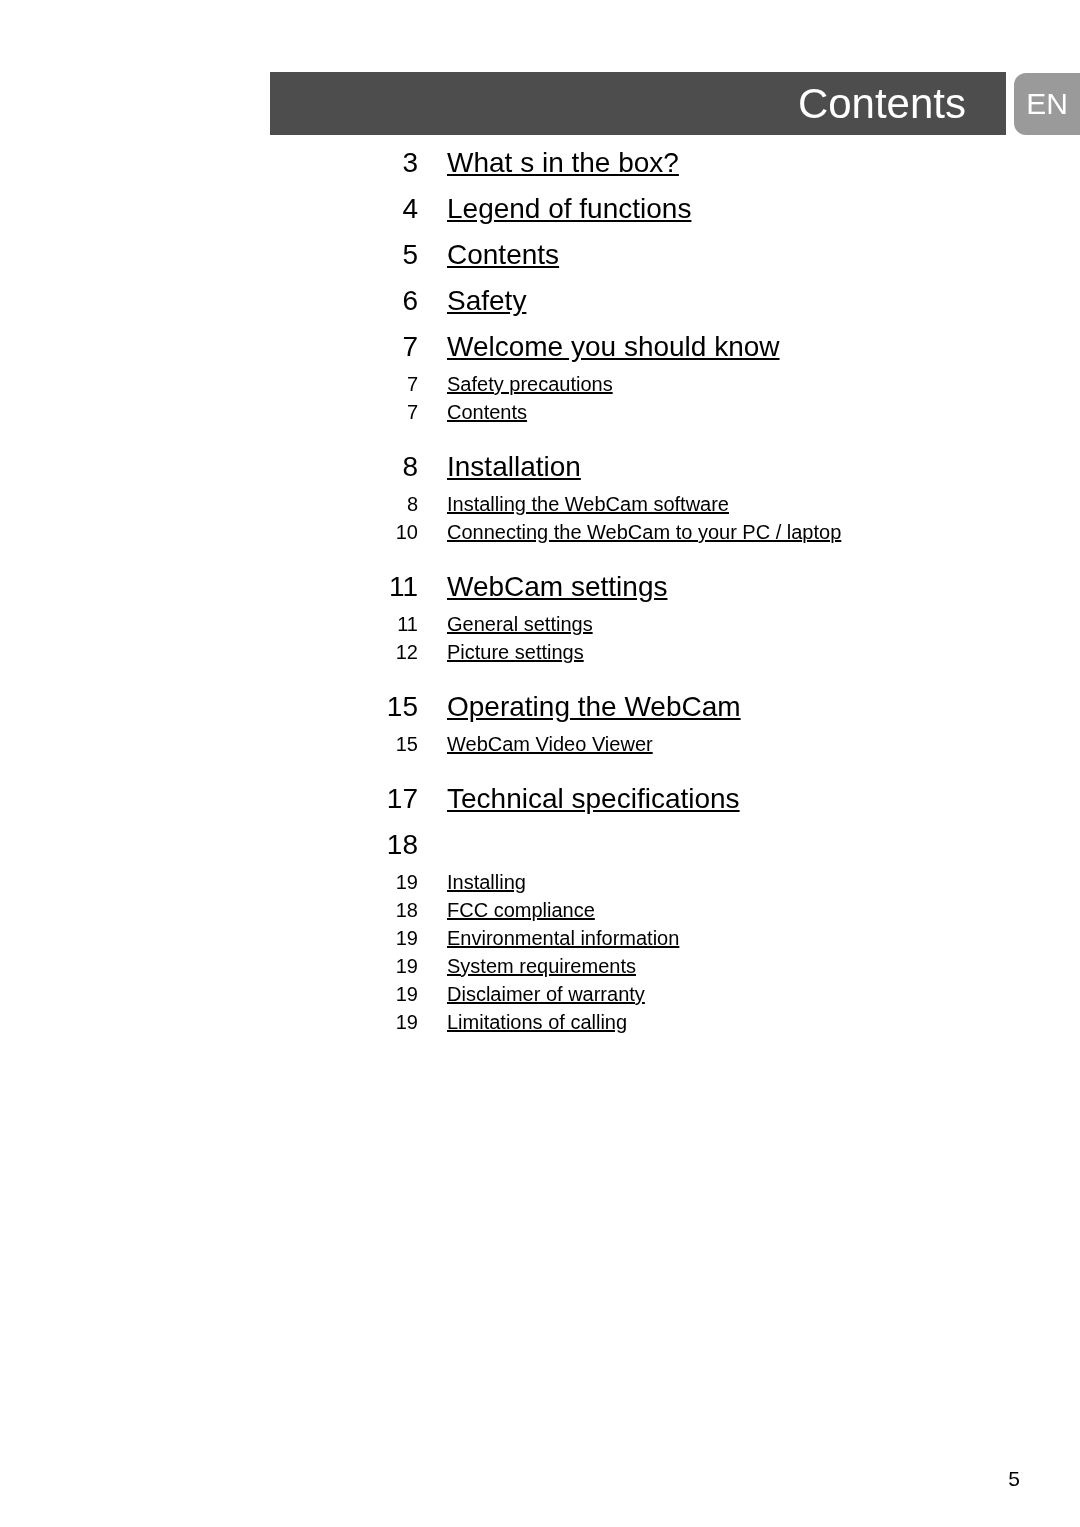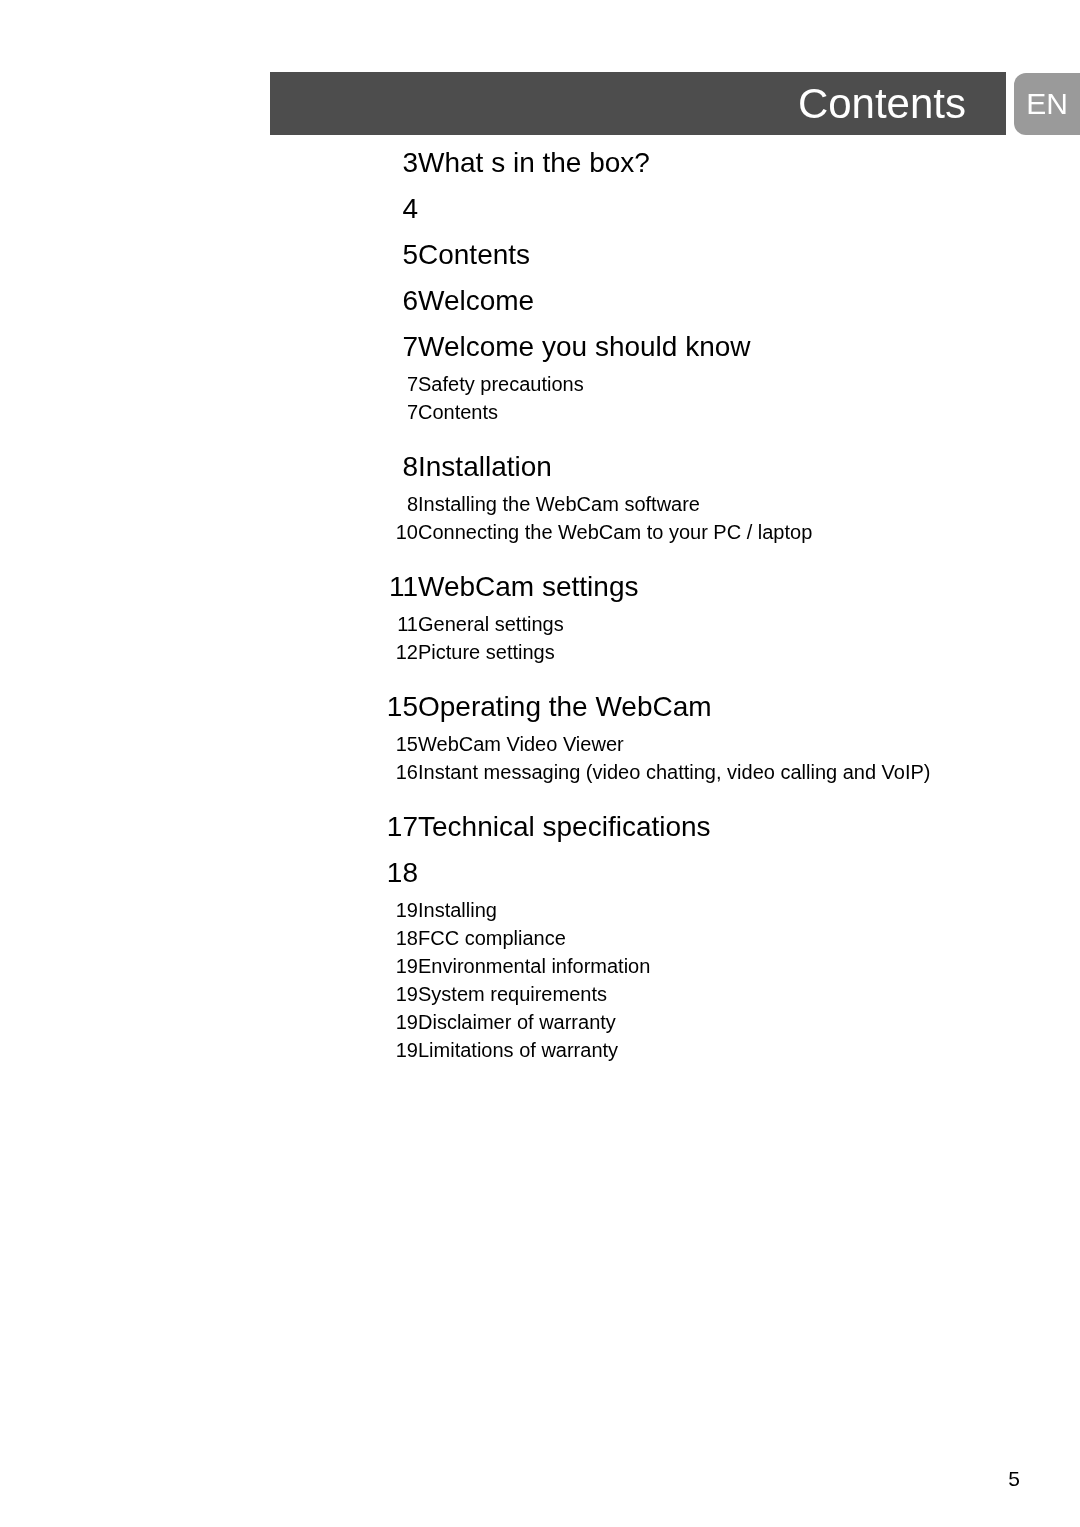--- a/index.html
+++ b/index.html
@@ -78,21 +78,23 @@
     align-items: baseline;
     width: 1080px;
   }
   .toc-num {
     width: 418px;
     text-align: right;
     flex: 0 0 418px;
     white-space: nowrap;
   }
   .toc-label {
+    margin-left: 29px;
     white-space: nowrap;
+    text-decoration: underline;
   }
 
   
   .level-1 {
     font-size: 28px;
     line-height: 46px;
     font-weight: normal;
   }
   
   .level-2 {
@@ -125,28 +127,29 @@
   <div class="lang-tab">EN</div>
 </div>
 
 <div class="toc" id="toc-list">
     <div class="toc-row level-1">
       <span class="toc-num">3</span>
       <span class="toc-label">What s in the box?</span>
     </div>
     <div class="toc-row level-1">
       <span class="toc-num">4</span>
+      <span class="toc-label">Legend of functions</span>
     </div>
     <div class="toc-row level-1">
       <span class="toc-num">5</span>
       <span class="toc-label">Contents</span>
     </div>
     <div class="toc-row level-1">
       <span class="toc-num">6</span>
-      <span class="toc-label">Welcome</span>
+      <span class="toc-label">Safety</span>
     </div>
     <div class="toc-row level-1">
       <span class="toc-num">7</span>
       <span class="toc-label">Welcome you should know</span>
     </div>
     <div class="toc-row level-2">
       <span class="toc-num">7</span>
       <span class="toc-label">Safety precautions</span>
     </div>
     <div class="toc-row level-2">
@@ -178,24 +181,20 @@
       <span class="toc-label">Picture settings</span>
     </div>
     <div class="toc-row level-1 gap-before">
       <span class="toc-num">15</span>
       <span class="toc-label">Operating the WebCam</span>
     </div>
     <div class="toc-row level-2">
       <span class="toc-num">15</span>
       <span class="toc-label">WebCam Video Viewer</span>
     </div>
-    <div class="toc-row level-2">
-      <span class="toc-num">16</span>
-      <span class="toc-label">Instant messaging (video chatting, video calling and VoIP)</span>
-    </div>
     <div class="toc-row level-1 gap-before">
       <span class="toc-num">17</span>
       <span class="toc-label">Technical specifications</span>
     </div>
     <div class="toc-row level-1">
       <span class="toc-num">18</span>
     </div>
     <div class="toc-row level-2">
       <span class="toc-num">19</span>
       <span class="toc-label">Installing</span>
@@ -211,17 +210,17 @@
     <div class="toc-row level-2">
       <span class="toc-num">19</span>
       <span class="toc-label">System requirements</span>
     </div>
     <div class="toc-row level-2">
       <span class="toc-num">19</span>
       <span class="toc-label">Disclaimer of warranty</span>
     </div>
     <div class="toc-row level-2">
       <span class="toc-num">19</span>
-      <span class="toc-label">Limitations of warranty</span>
+      <span class="toc-label">Limitations of calling</span>
     </div>
   </div>
 
 <div class="page-number">5</div>
 
 </body></html>

